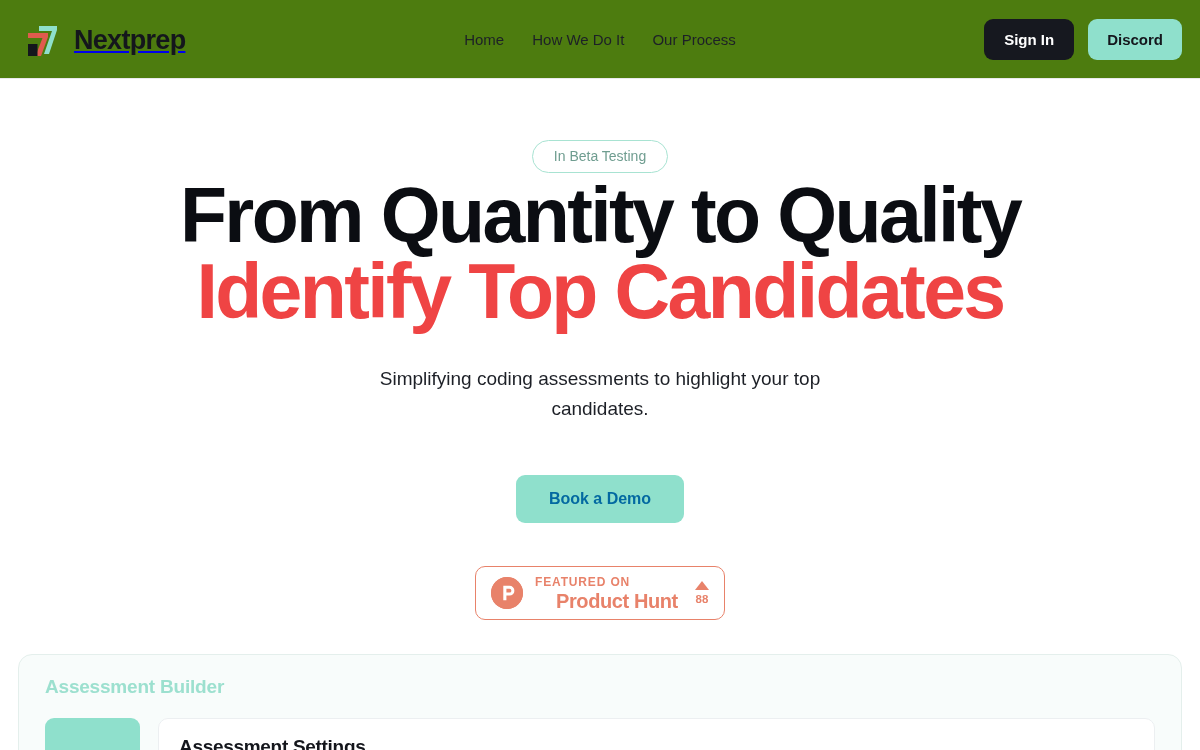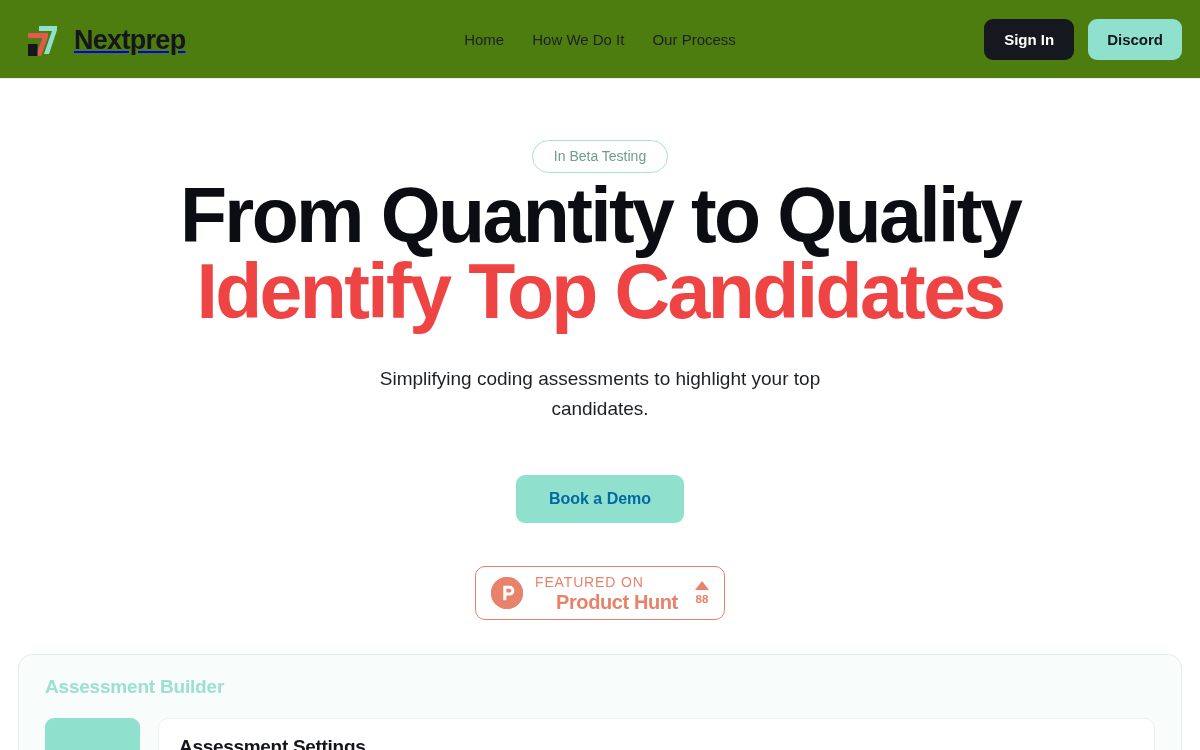--- a/index.html
+++ b/index.html
@@ -183,22 +183,22 @@
 
   .ph-text {
     margin-left: 12px;
     display: flex;
     flex-direction: column;
     justify-content: center;
     flex: 1;
   }
 
   .ph-featured {
-    font-size: 14px;
-    font-weight: 400;
+    font-size: 12px;
+    font-weight: 700;
     letter-spacing: 0.85px;
     color: #e8826a;
     line-height: 1;
   }
 
   .ph-name {
     margin-top: 3px;
     font-size: 20px;
     font-weight: 700;
     letter-spacing: -0.4px;

